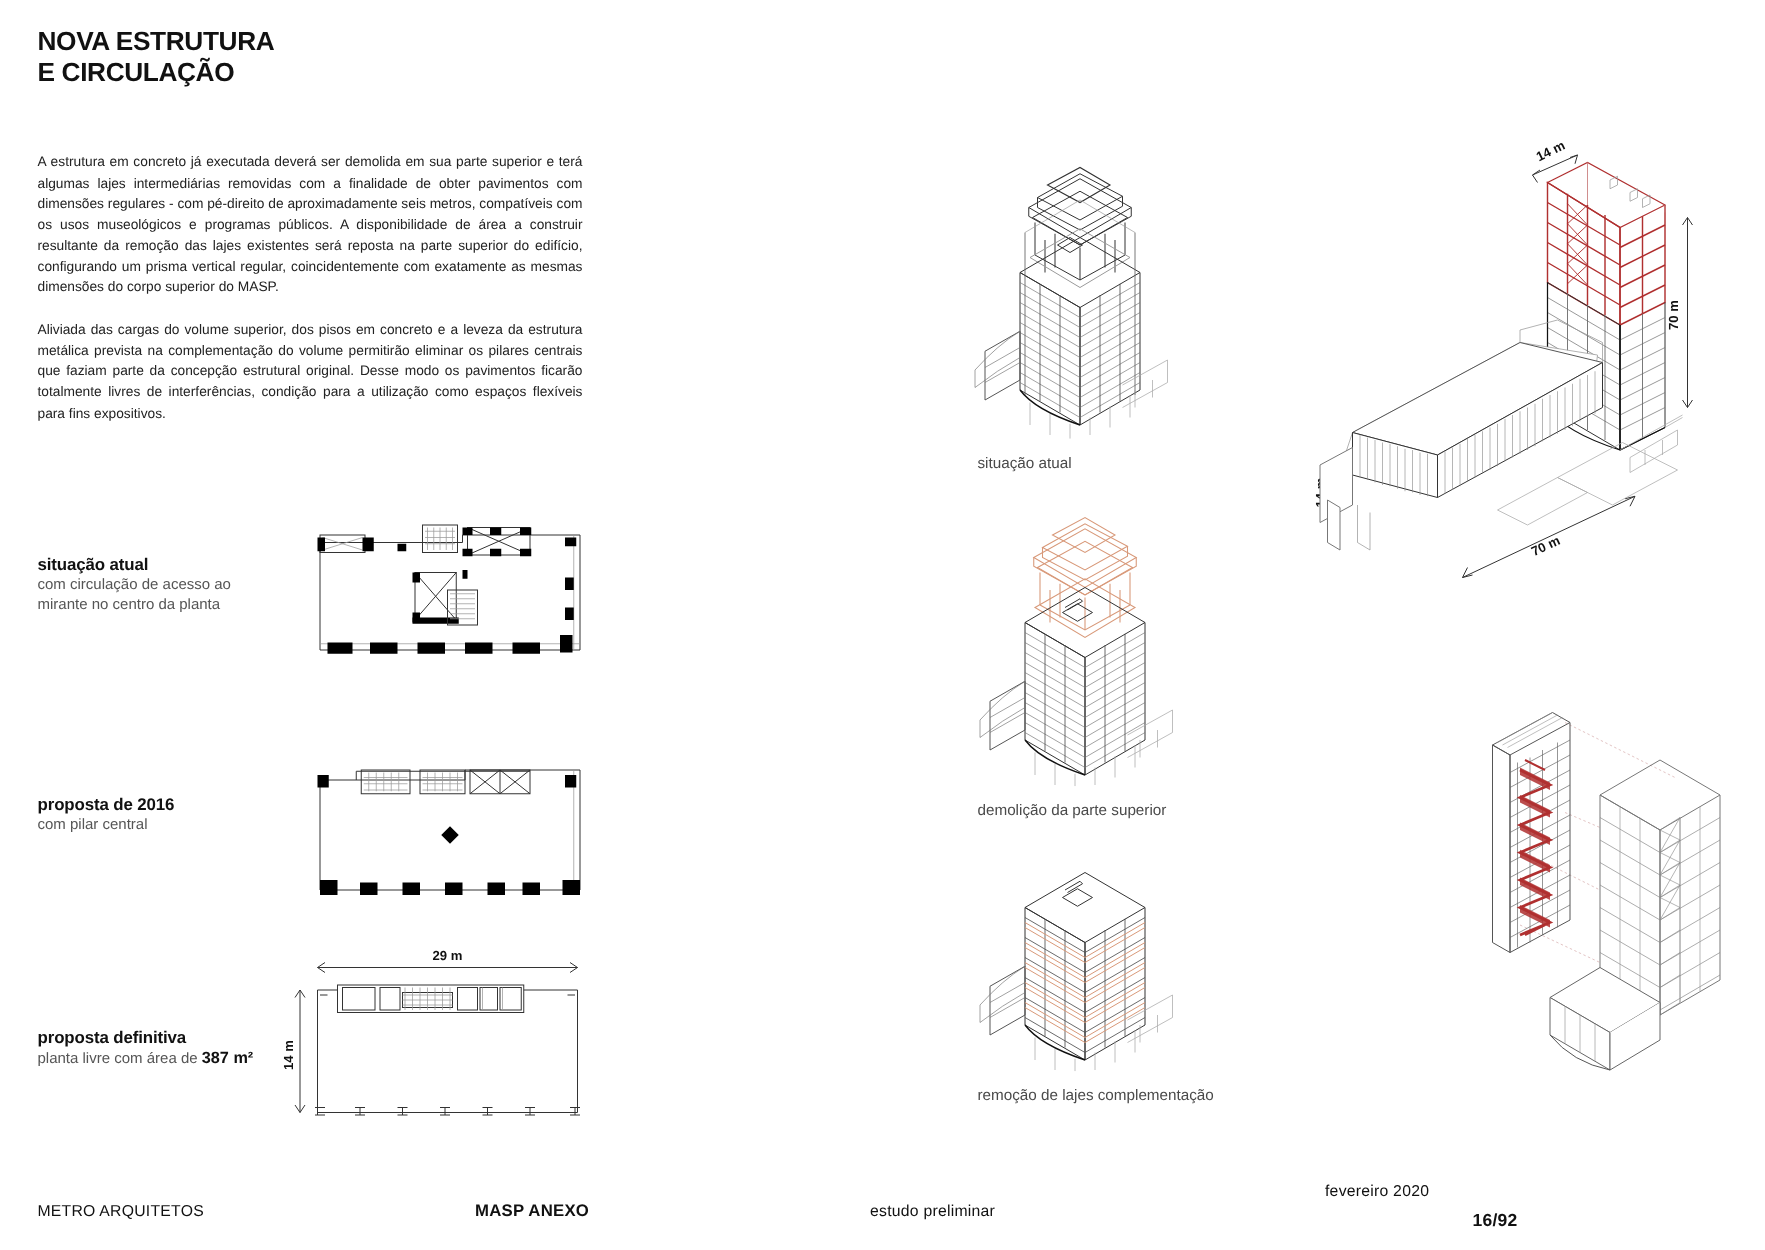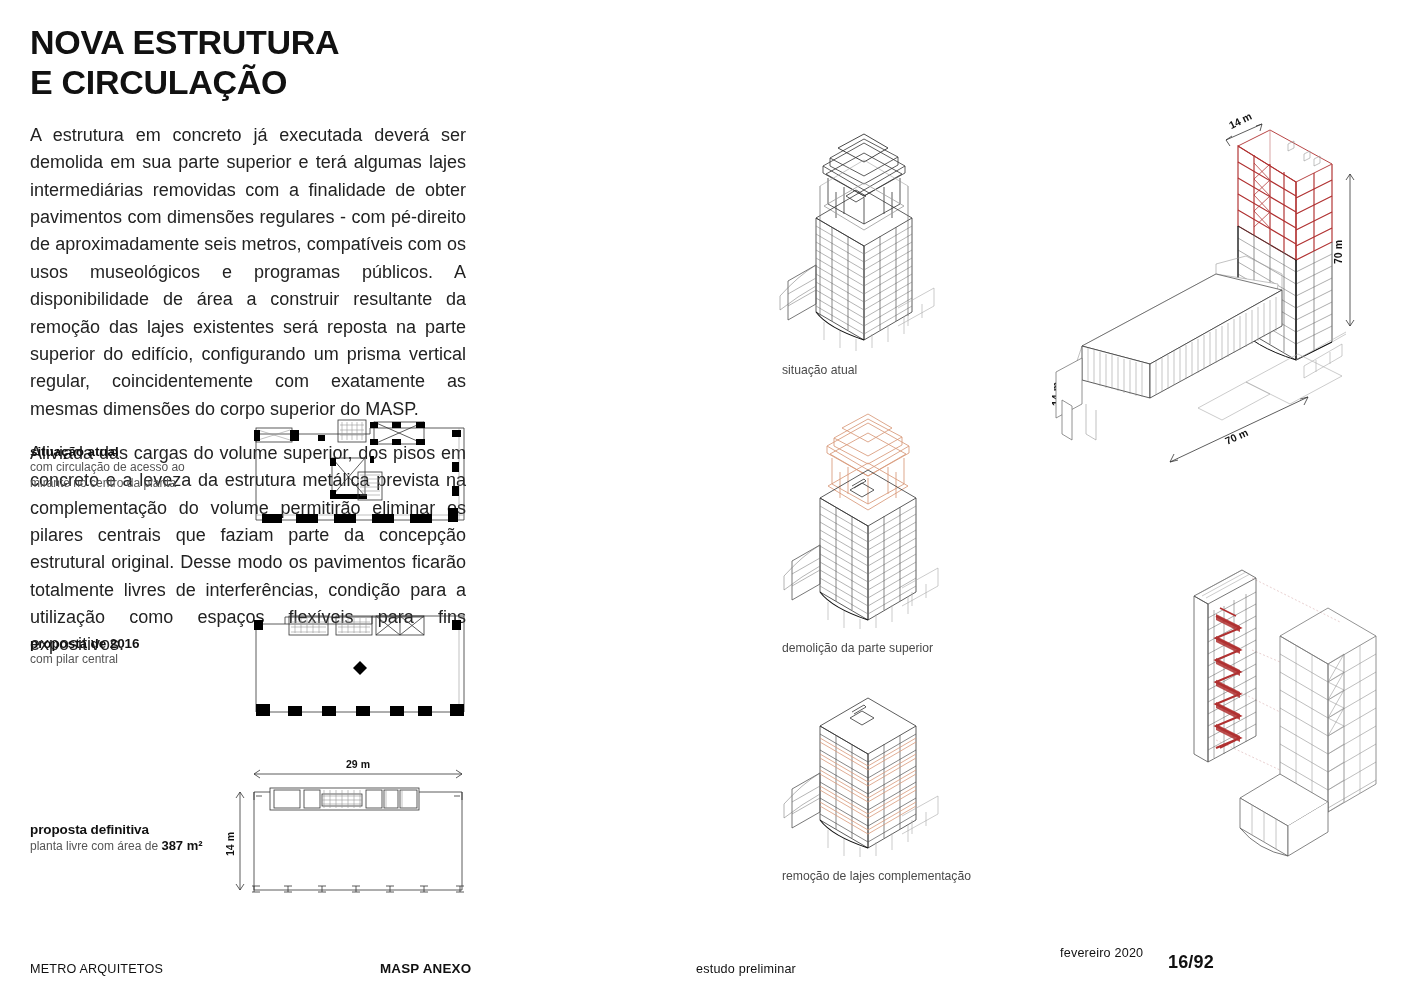--- a/index.html
+++ b/index.html
@@ -22,38 +22,38 @@
   }
 
   
   #page-title {
     position: absolute;
     left: 30px;
     top: 22px;
     width: 520px;
     font-family: "Liberation Sans", sans-serif;
     font-weight: bold;
-    font-size: 34px;
+    font-size: 21px;
     line-height: 1.18;
     letter-spacing: -0.3px;
     color: #111111;
     white-space: pre-line;
   }
 
   
   .body-col {
     position: absolute;
     left: 30px;
     top: 122px;
     width: 436px;
   }
   .body-col p {
     margin: 0 0 17px 0;
     font-family: "Liberation Sans", sans-serif;
-    font-size: 18px;
+    font-size: 11px;
     line-height: 1.52;
     text-align: justify;
     color: #222222;
     hyphens: none;
   }
   .plan-label {
     position: absolute;
     left: 30px;
     width: 215px;
   }
@@ -94,21 +94,21 @@
     font-family: "Liberation Sans", sans-serif;
     font-size: 12.6px;
     color: #111111;
     letter-spacing: 0.2px;
     white-space: nowrap;
   }
   #footer-office { left: 30px;  top: 18px; }
   #footer-project{ left: 380px; top: 17px; font-weight: bold; font-size: 13.4px; }
   #footer-stage  { left: 696px; top: 18px; }
   #footer-date   { left: 1060px;top: 2px; }
-  #footer-page   { right: 30px; top: 8px; font-weight: bold; font-size: 18px; }
+  #footer-page   { right: 30px; top: 24px; font-weight: bold; font-size: 14px; }
 
   svg { display: block; }
   .ln  { fill: none; stroke: #333333; stroke-width: 0.8; }
   .lnl { fill: none; stroke: #999999; stroke-width: 0.6; }
   .fil { fill: #000000; }
   .dimtxt {
     font-family: "Liberation Sans", sans-serif;
     font-size: 10.5px;
     font-weight: bold;
     fill: #111111;

